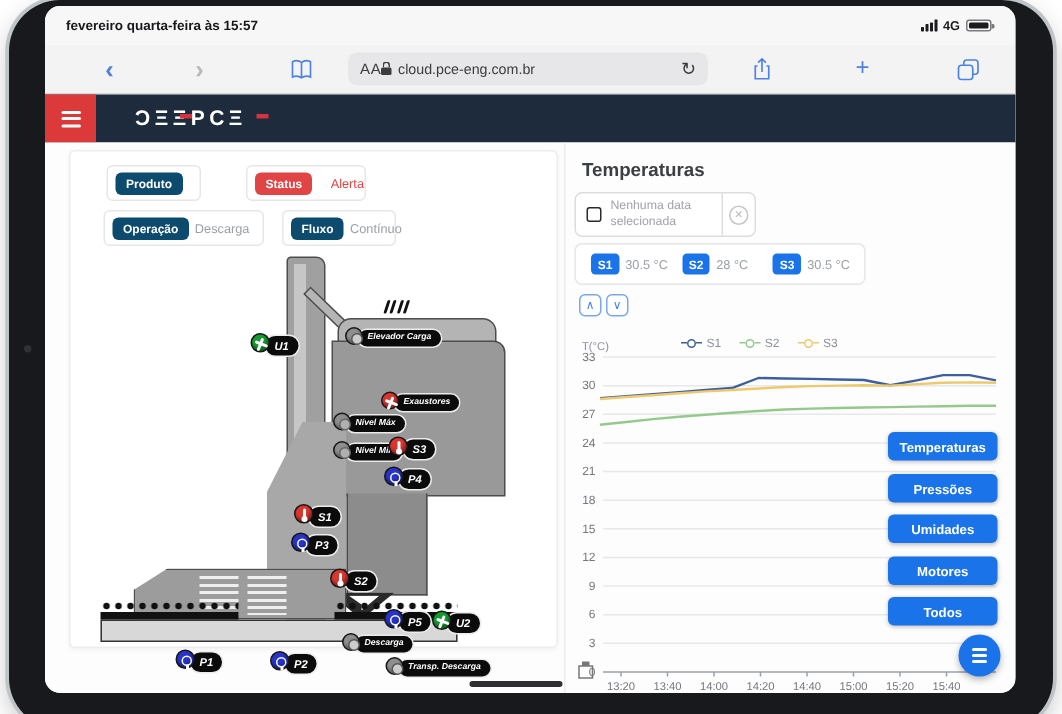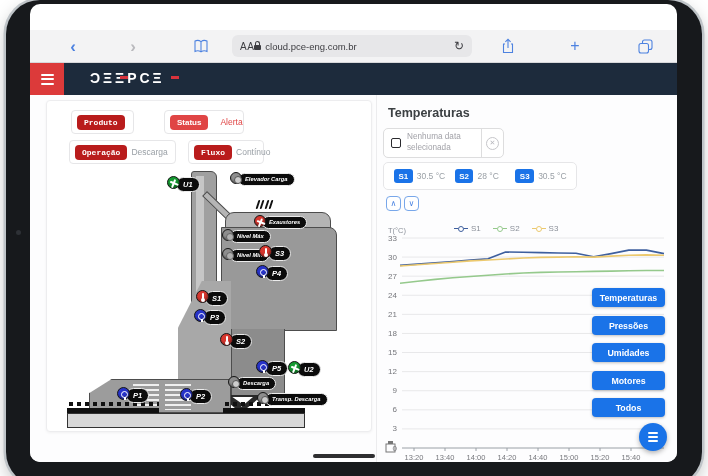--- a/index.html
+++ b/index.html
@@ -37,21 +37,21 @@
   .logo{position:absolute;left:60px;top:7px;color:#fff;font-weight:bold;font-size:14px;letter-spacing:3px;}
   .logo::before{content:"";position:absolute;left:30px;top:6px;width:8px;height:2.5px;background:#d8333c;}
   .logo::after{content:"";position:absolute;left:81px;top:6px;width:8px;height:2.5px;background:#d8333c;}
   
   .content{position:absolute;left:0;top:91px;width:100%;height:367px;background:#fdfdfe;}
   .vdivider{position:absolute;left:346px;top:0;width:1px;height:100%;background:#ececee;}
   .leftcard{position:absolute;left:16px;top:5px;width:326px;height:332px;background:#fff;border:1px solid #ededef;border-radius:4px;box-shadow:0 1px 3px rgba(0,0,0,.05);}
   
   .bcard{position:absolute;display:flex;align-items:center;gap:4px;border:1px solid #e6e6e8;border-radius:4px;background:#fff;padding:0 5px;height:24px;}
   .pill{color:#fff;font-size:8px;font-weight:bold;padding:3px 7px;border-radius:4px;white-space:nowrap;}
-  .pill.blue{background:#b91c1c;font-family:Liberation Mono, monospace;}
+  .pill.blue{background:#0c4a6e;}
   .pill.red{background:#e04545;}
   .bval{font-size:8.5px;color:#9aa0a6;white-space:nowrap;}
   .bval.red{color:#e04545;}
   
   .diagram{position:absolute;left:0;top:0;width:100%;height:100%;}
   .shape{position:absolute;}
   .tower{left:144px;top:70px;width:26px;height:242px;background:#a0a0a0;border:1.5px solid #4d4d4d;border-radius:3px 6px 0 0;}
   .tower i{position:absolute;left:4px;top:4px;width:8px;height:95%;background:#c6c6c6;}
   .chute{left:160px;top:90px;width:36px;height:7px;background:#b5b5b5;border:1.5px solid #4d4d4d;transform:rotate(44deg);transform-origin:left top;}
   .cap{left:178px;top:111px;width:106px;height:17px;background:#b4b4b4;border:1.5px solid #4d4d4d;border-radius:9px 9px 0 0;}
@@ -64,21 +64,21 @@
   .bld{left:42px;top:278px;width:142px;height:34px;background:#9c9c9c;border:1.5px solid #4d4d4d;clip-path:polygon(16% 0,100% 0,100% 100%,0 100%,0 42%);}
   .vents{left:86px;top:283px;width:26px;height:26px;background:repeating-linear-gradient(to bottom,#efefef 0 2px,transparent 2px 5px);}
   .vents2{left:118px;top:283px;width:26px;height:26px;background:repeating-linear-gradient(to bottom,#efefef 0 2px,transparent 2px 5px);}
   .platform{left:20px;top:312px;width:238px;height:15px;background:#d8d8d8;border:1.5px solid #333;}
   .conv{height:13px;background:radial-gradient(circle 2.3px at 4px 4px,#111 2.2px,transparent 2.4px) repeat-x;background-size:8px 8px;border-bottom:5px solid #111;}
   .convL{left:20px;top:299px;width:92px;}
   .convR{left:176px;top:299px;width:82px;}
   .heat{position:absolute;left:210px;top:99px;display:flex;gap:2.5px;}
   .heat i{display:block;width:1.8px;height:9px;background:#111;border-radius:2px;transform:skewX(-18deg);}
   
-  .marker{position:absolute;display:flex;align-items:flex-start;z-index:6;}
+  .marker{position:absolute;display:flex;align-items:flex-start;z-index:6;margin-top:46px;}
   .mc{position:relative;width:13px;height:13px;border-radius:50%;border:1px solid #161616;box-shadow:inset -1px -2px 2px rgba(0,0,0,.35);z-index:2;flex:none;}
   .mc.sm{width:12px;height:12px;}
   .t-temperature .mc{background:#d7372f;}
   .t-pressure .mc{background:#2733c9;}
   .t-humidity .mc{background:#159a31;}
   .t-exhaust .mc{background:#d7372f;}
   .t-motor .mc,.t-level .mc{background:#8e8e8e;}
   .mc i{position:absolute;inset:0;display:block;}
   .t-temperature .mc i::before{content:"";position:absolute;left:5px;top:2px;width:2px;height:6px;background:#fff;border-radius:1px;}
   .t-temperature .mc i::after{content:"";position:absolute;left:4px;top:7px;width:4px;height:4px;background:#fff;border-radius:50%;}
@@ -118,20 +118,35 @@
 </style>
 </head>
 <body>
 
 <div class="stage">
   <div class="tablet"></div>
   <div class="cam-dot"></div>
 
   <div class="screen">
 
+    <div class="statusbar">
+      <span class="sb-date">fevereiro quarta-feira às 15:57</span>
+      <span class="sb-right">
+        <span class="sig">
+            <i style="height:3px"></i>
+            <i style="height:4.5px"></i>
+            <i style="height:6px"></i>
+            <i style="height:7.5px"></i>
+          </span>
+        <span class="sb-net">4G</span>
+        <span class="batt">
+            <i></i>
+          </span>
+      </span>
+    </div>
 
     <div class="toolbar">
       <span class="tb-ic chev" style="left:32px;">‹</span>
       <span class="tb-ic chev" style="left:92px;color:#b9b9bd;">›</span>
       <span class="tb-ic" style="left:160px;">
         <svg width="16" height="15" viewBox="0 0 16 15">
             <path d="M8 2.6 C6.2 1.3 3.6 1.3 2 2.1 V12.4 C3.6 11.6 6.2 11.6 8 12.9 C9.8 11.6 12.4 11.6 14 12.4 V2.1 C12.4 1.3 9.8 1.3 8 2.6 Z M8 2.6 V12.9" fill="none" stroke="#4d82e0" stroke-width="1.1"></path>
           </svg>
       </span>
       <div class="urlpill">

